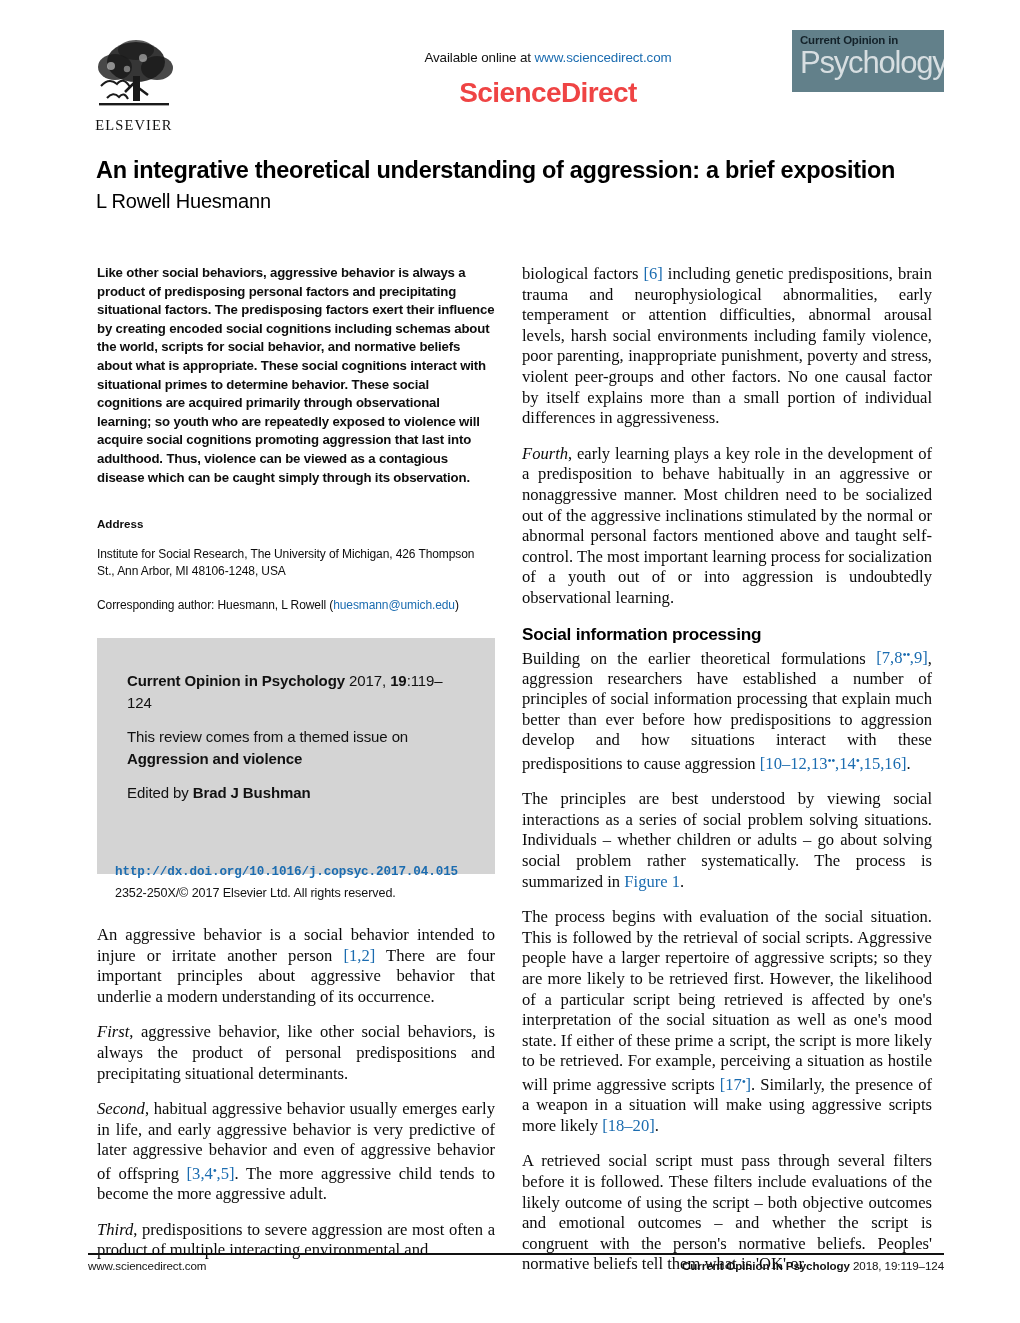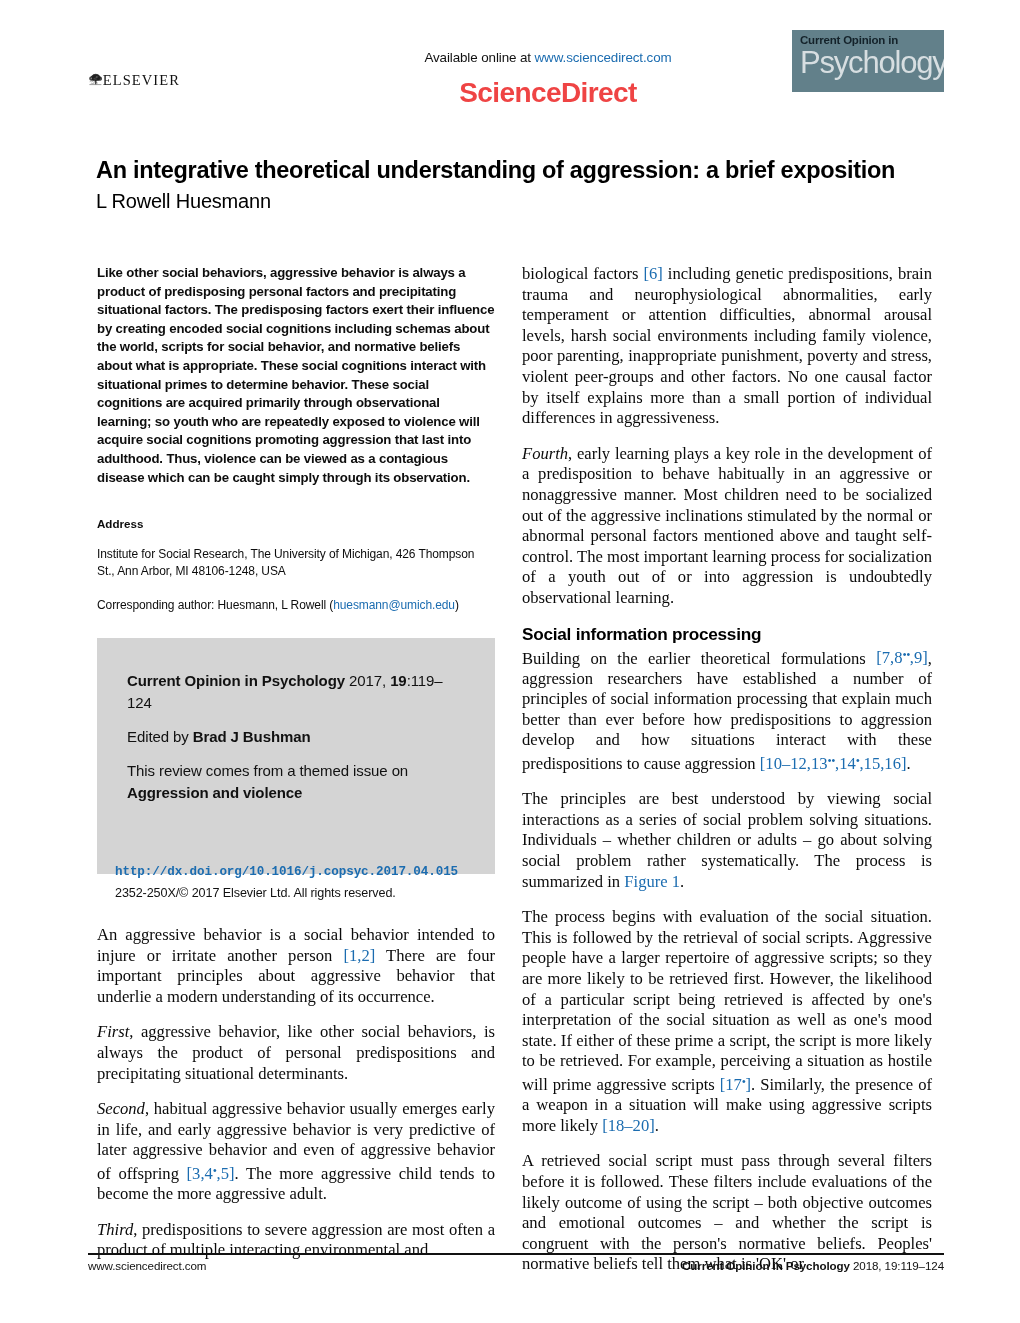--- a/index.html
+++ b/index.html
@@ -32,20 +32,21 @@
     width: 856px;
     height: 112px;
   }
   .elsevier-logo {
     position: absolute;
     left: 0;
     top: 0;
     width: 92px;
     height: 108px;
     display: flex;
+    flex-direction: column;
     align-items: center;
     justify-content: flex-end;
   }
   .elsevier-tree {
     width: 86px;
     height: 80px;
   }
   .elsevier-wordmark {
     font-family: "Liberation Serif", serif;
     font-size: 14.5px;
@@ -335,22 +336,22 @@
 
     <p class="abstract">Like other social behaviors, aggressive behavior is always a product of predisposing personal factors and precipitating situational factors. The predisposing factors exert their influence by creating encoded social cognitions including schemas about the world, scripts for social behavior, and normative beliefs about what is appropriate. These social cognitions interact with situational primes to determine behavior. These social cognitions are acquired primarily through observational learning; so youth who are repeatedly exposed to violence will acquire social cognitions promoting aggression that last into adulthood. Thus, violence can be viewed as a contagious disease which can be caught simply through its observation.</p>
 
     <div class="address-head">Address</div>
     <div class="address-body">Institute for Social Research, The University of Michigan, 426 Thompson St., Ann Arbor, MI 48106-1248, USA</div>
 
     <div class="corresponding"><span>Corresponding author: Huesmann, L Rowell (</span><span class="link">huesmann@umich.edu</span><span>)</span></div>
 
     <div class="cite-box">
       <p class="cite-line"><b>Current Opinion in Psychology</b><span> 2017, </span><b>19</b><span>:119–124</span></p>
+      <p class="cite-line"><span>This review comes from a themed issue on </span><b>Aggression and violence</b></p>
       <p class="cite-line"><span>Edited by </span><b>Brad J Bushman</b></p>
-      <p class="cite-line"><span>This review comes from a themed issue on </span><b>Aggression and violence</b></p>
       <p class="cite-doi">http://dx.doi.org/10.1016/j.copsyc.2017.04.015</p>
       <p class="cite-rights">2352-250X/© 2017 Elsevier Ltd. All rights reserved.</p>
     </div>
   </div>
 
   <div class="left-body">
     <p class="body-p"><span>An aggressive behavior is a social behavior intended to injure or irritate another person </span><span class="ref">[1,2]</span><span> There are four important principles about aggressive behavior that underlie a modern understanding of its occurrence.</span></p>
 
     <p class="body-p"><i>First</i><span>, aggressive behavior, like other social behaviors, is always the product of personal predispositions and precipitating situational determinants.</span></p>
 

